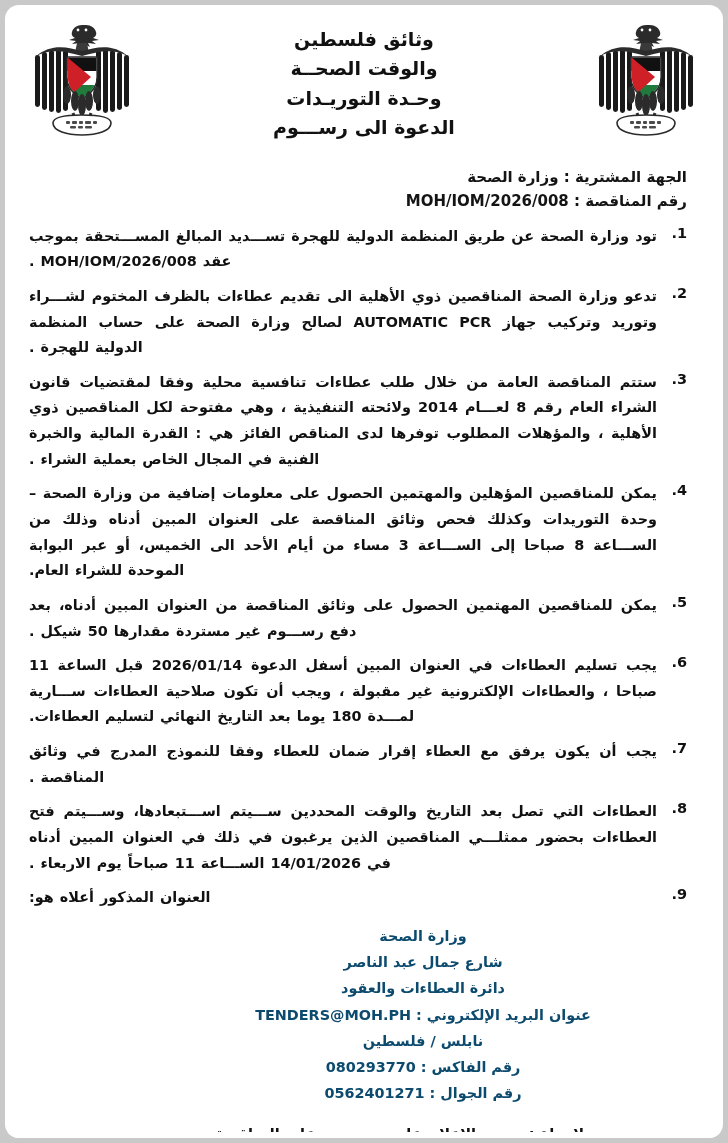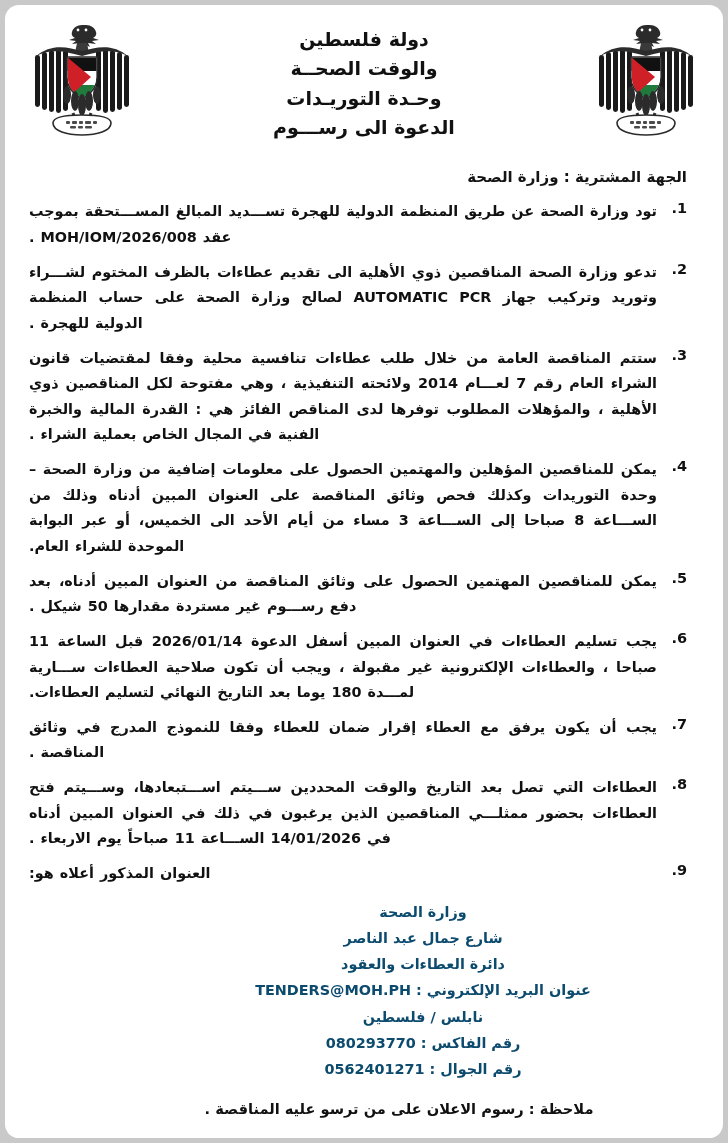--- a/index.html
+++ b/index.html
@@ -220,21 +220,21 @@
               <rect x="70" y="104" width="4" height="3" rx="1"></rect>
               <rect x="47" y="109" width="6" height="2.6" rx="1"></rect>
               <rect x="55" y="109" width="5" height="2.6" rx="1"></rect>
               <rect x="62" y="109" width="7" height="2.6" rx="1"></rect>
             </g>
           </g>
         </svg>
       </div>
 
       <div class="header-titles">
-        <div class="t">دولة فلسطين</div>
+        <div class="t">وثائق فلسطين</div>
         <div class="t">والوقت الصحــة</div>
         <div class="t">وحـدة التوريـدات</div>
         <div class="t">الدعوة الى رســـوم</div>
       </div>
 
       <div class="emblem">
         <svg viewBox="0 0 118 138" xmlns="http://www.w3.org/2000/svg">
           <g>
             <path d="M59 8 c-5 0 -9 3 -10 7 c-1 3 1 5 3 6 l-6 2 l7 1 l-4 3 l8 -1 l-2 4 l6 -3 l6 3 l-2 -4 l8 1 l-4 -3 l7 -1 l-6 -2 c2 -1 4 -3 3 -6 c-1 -4 -5 -7 -10 -7 z" fill="#2b2b2b"></path>
             <circle cx="55" cy="13" r="1.4" fill="#ffffff"></circle>
@@ -286,26 +286,27 @@
               <rect x="55" y="109" width="5" height="2.6" rx="1"></rect>
               <rect x="62" y="109" width="7" height="2.6" rx="1"></rect>
             </g>
           </g>
         </svg>
       </div>
     </div>
 
     <div class="meta">
       <div class="line">الجهة المشترية : وزارة الصحة</div>
+      <div class="line"><span>رقم المناقصة :</span> <span class="ltr-inline">MOH/IOM/2026/008</span></div>
     </div>
 
     <ol class="clauses">
       <li><span class="body">تود وزارة الصحة عن طريق المنظمة الدولية للهجرة  تســـديد المبالغ المســـتحقة  بموجب عقد MOH/IOM/2026/008 .</span></li>
       <li><span class="body">تدعو  وزارة الصحة  المناقصين ذوي الأهلية الى تقديم عطاءات بالظرف المختوم لشـــراء وتوريد وتركيب جهاز  AUTOMATIC PCR لصالح وزارة الصحة  على حساب  المنظمة الدولية للهجرة   .</span></li>
-      <li><span class="body">ستتم المناقصة العامة من خلال طلب عطاءات تنافسية  محلية وفقا لمقتضيات قانون الشراء العام رقم 7 لعـــام 2014 ولائحته التنفيذية ، وهي مفتوحة لكل المناقصين ذوي الأهلية ، والمؤهلات المطلوب توفرها لدى المناقص الفائز هي : القدرة المالية والخبرة الفنية في المجال الخاص بعملية الشراء .</span></li>
+      <li><span class="body">ستتم المناقصة العامة من خلال طلب عطاءات تنافسية  محلية وفقا لمقتضيات قانون الشراء العام رقم 8 لعـــام 2014 ولائحته التنفيذية ، وهي مفتوحة لكل المناقصين ذوي الأهلية ، والمؤهلات المطلوب توفرها لدى المناقص الفائز هي : القدرة المالية والخبرة الفنية في المجال الخاص بعملية الشراء .</span></li>
       <li><span class="body">يمكن للمناقصين المؤهلين والمهتمين الحصول على معلومات إضافية من وزارة الصحة – وحدة التوريدات وكذلك فحص وثائق المناقصة على العنوان المبين أدناه وذلك من الســـاعة  8 صباحا إلى الســـاعة 3 مساء من أيام الأحد الى الخميس، أو عبر البوابة الموحدة للشراء العام.</span></li>
       <li><span class="body">يمكن للمناقصين المهتمين الحصول على وثائق المناقصة من العنوان المبين أدناه، بعد دفع رســـوم غير مستردة مقدارها 50 شيكل .</span></li>
       <li><span class="body">يجب تسليم العطاءات في العنوان المبين أسفل الدعوة  2026/01/14  قبل الساعة 11 صباحا ، والعطاءات الإلكترونية غير مقبولة ، ويجب أن تكون صلاحية العطاءات ســـارية لمـــدة 180  يوما بعد التاريخ النهائي لتسليم العطاءات.</span></li>
       <li><span class="body">يجب أن يكون يرفق مع العطاء إقرار ضمان للعطاء وفقا للنموذج المدرج في وثائق المناقصة  .</span></li>
       <li><span class="body">العطاءات التي تصل بعد التاريخ والوقت المحددين ســـيتم اســـتبعادها، وســـيتم فتح العطاءات بحضور ممثلـــي المناقصين الذين يرغبون في ذلك في العنوان المبين أدناه في 14/01/2026  الســـاعة 11 صباحاً يوم  الاربعاء .</span></li>
       <li><span class="body">العنوان المذكور أعلاه هو:</span></li>
     </ol>
 
     <div class="address-block">
       <div class="addr-line">وزارة الصحة</div>

